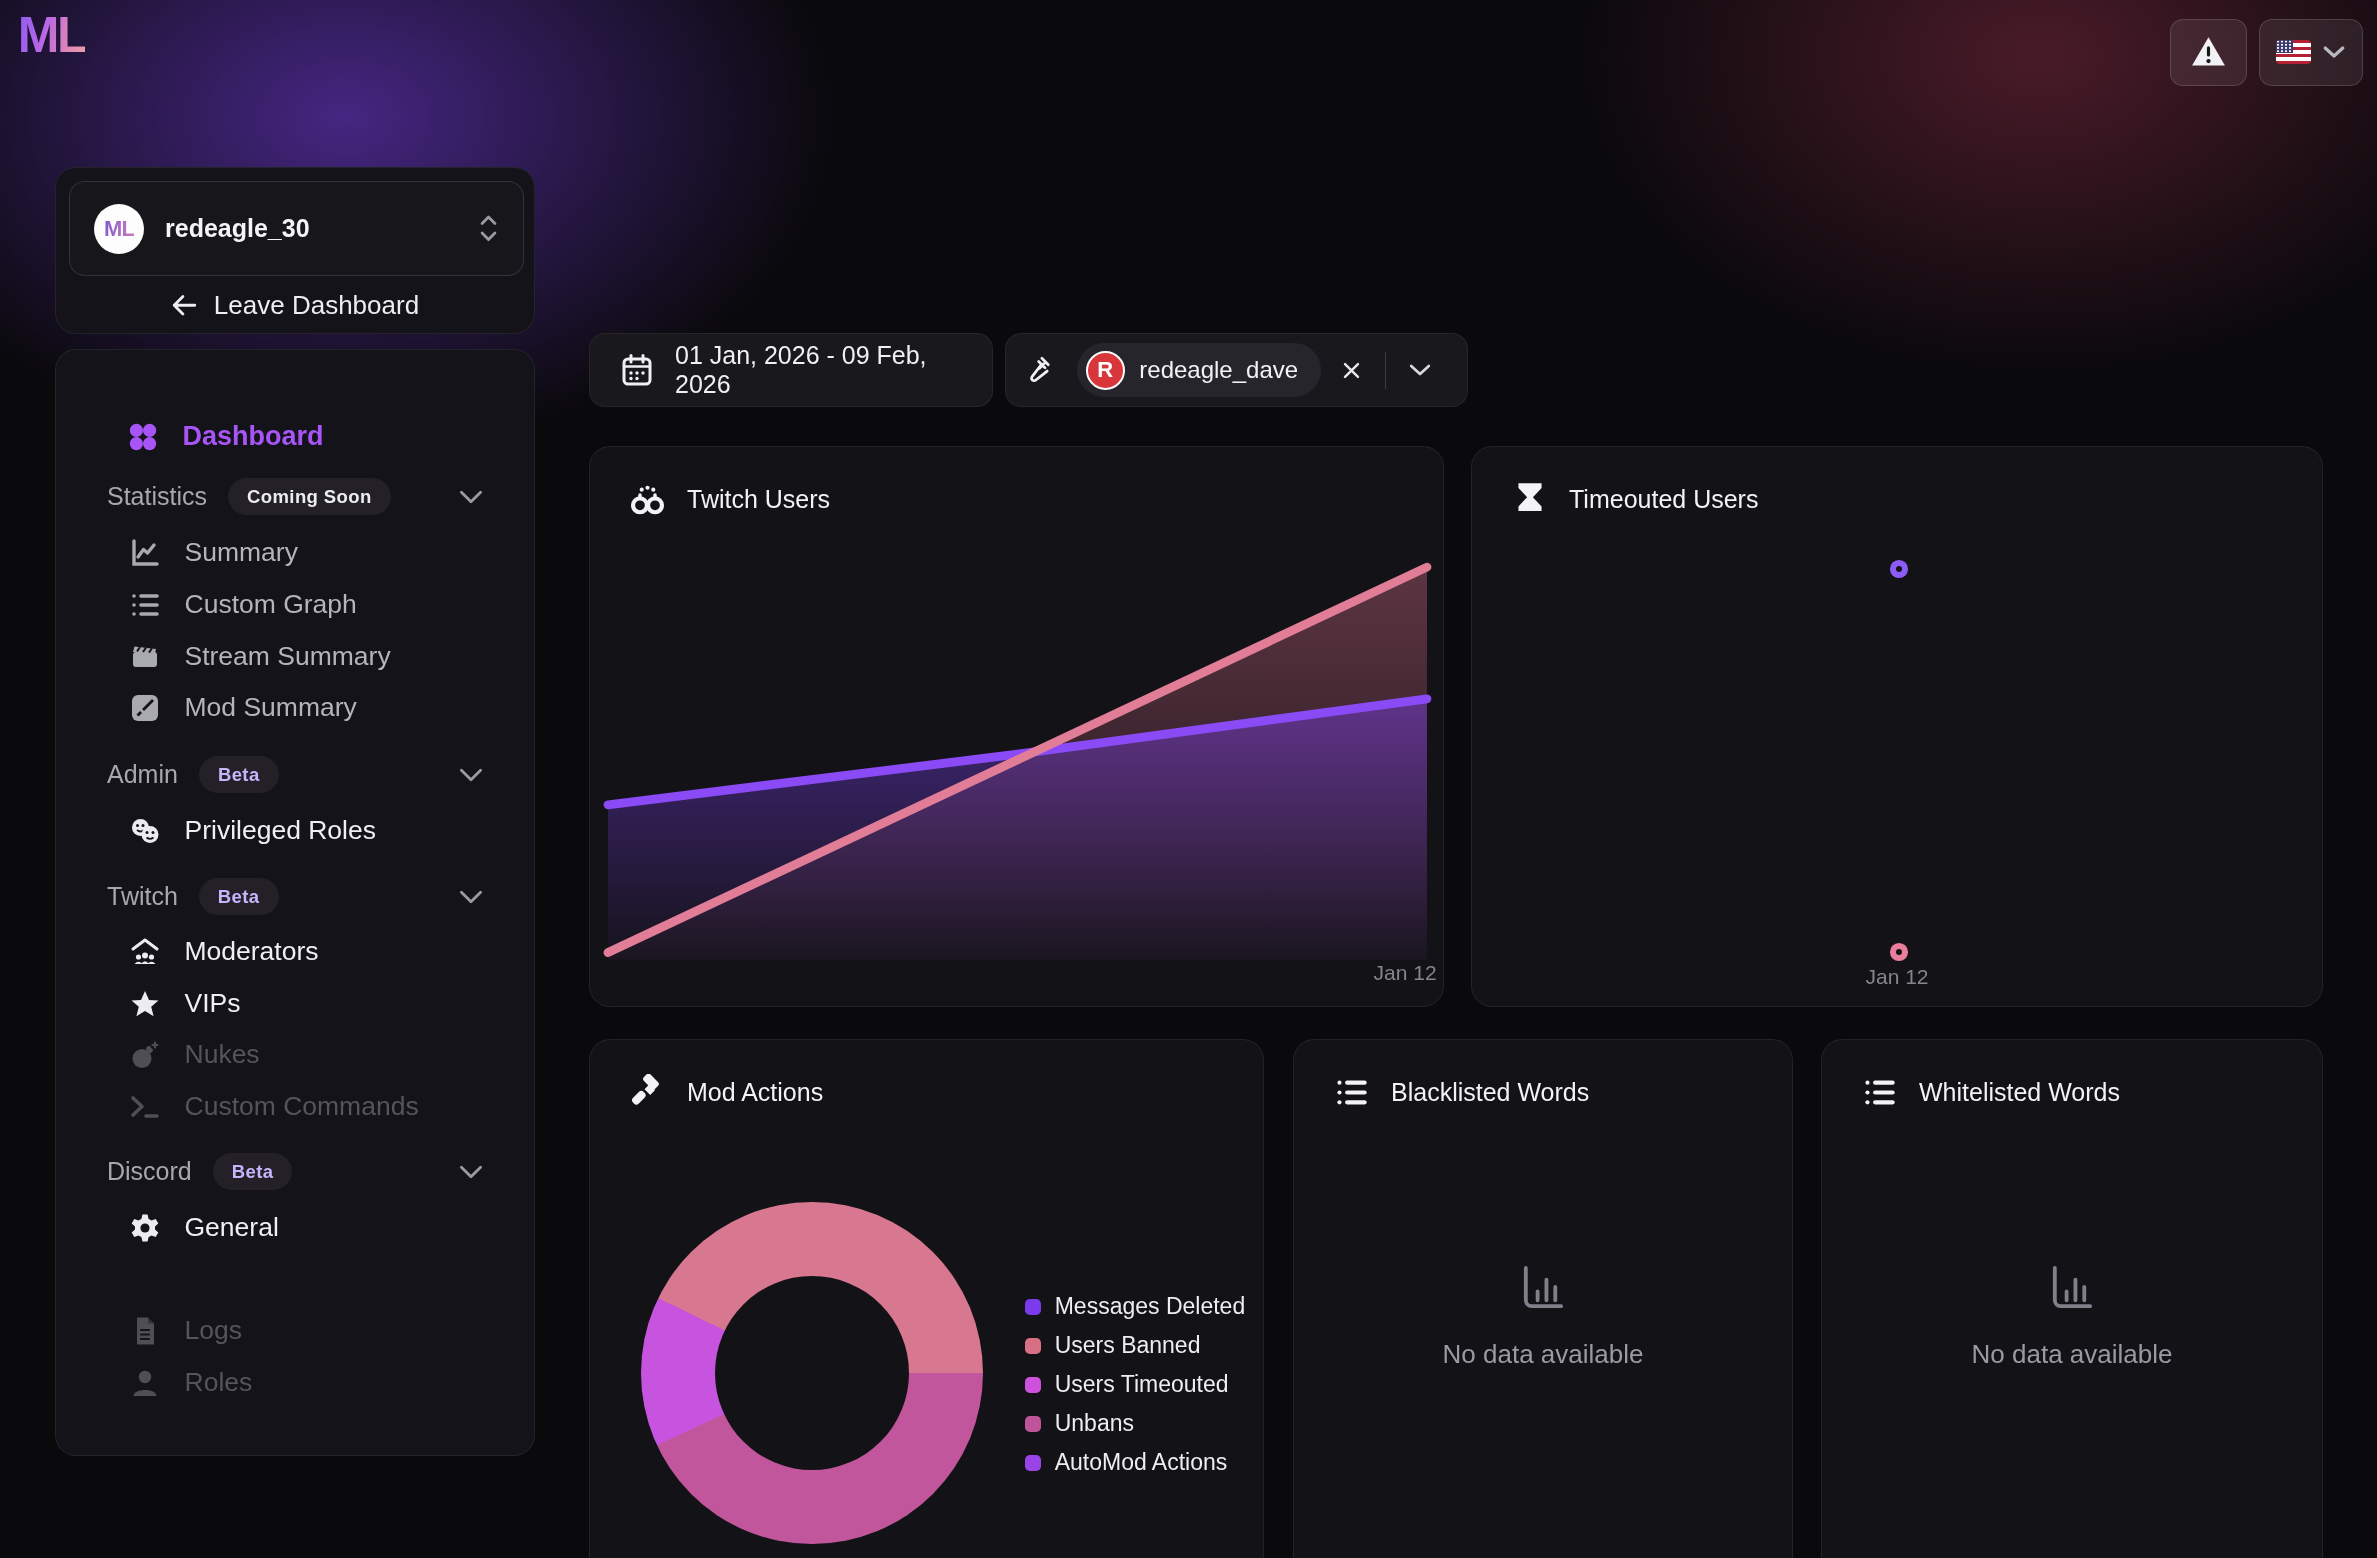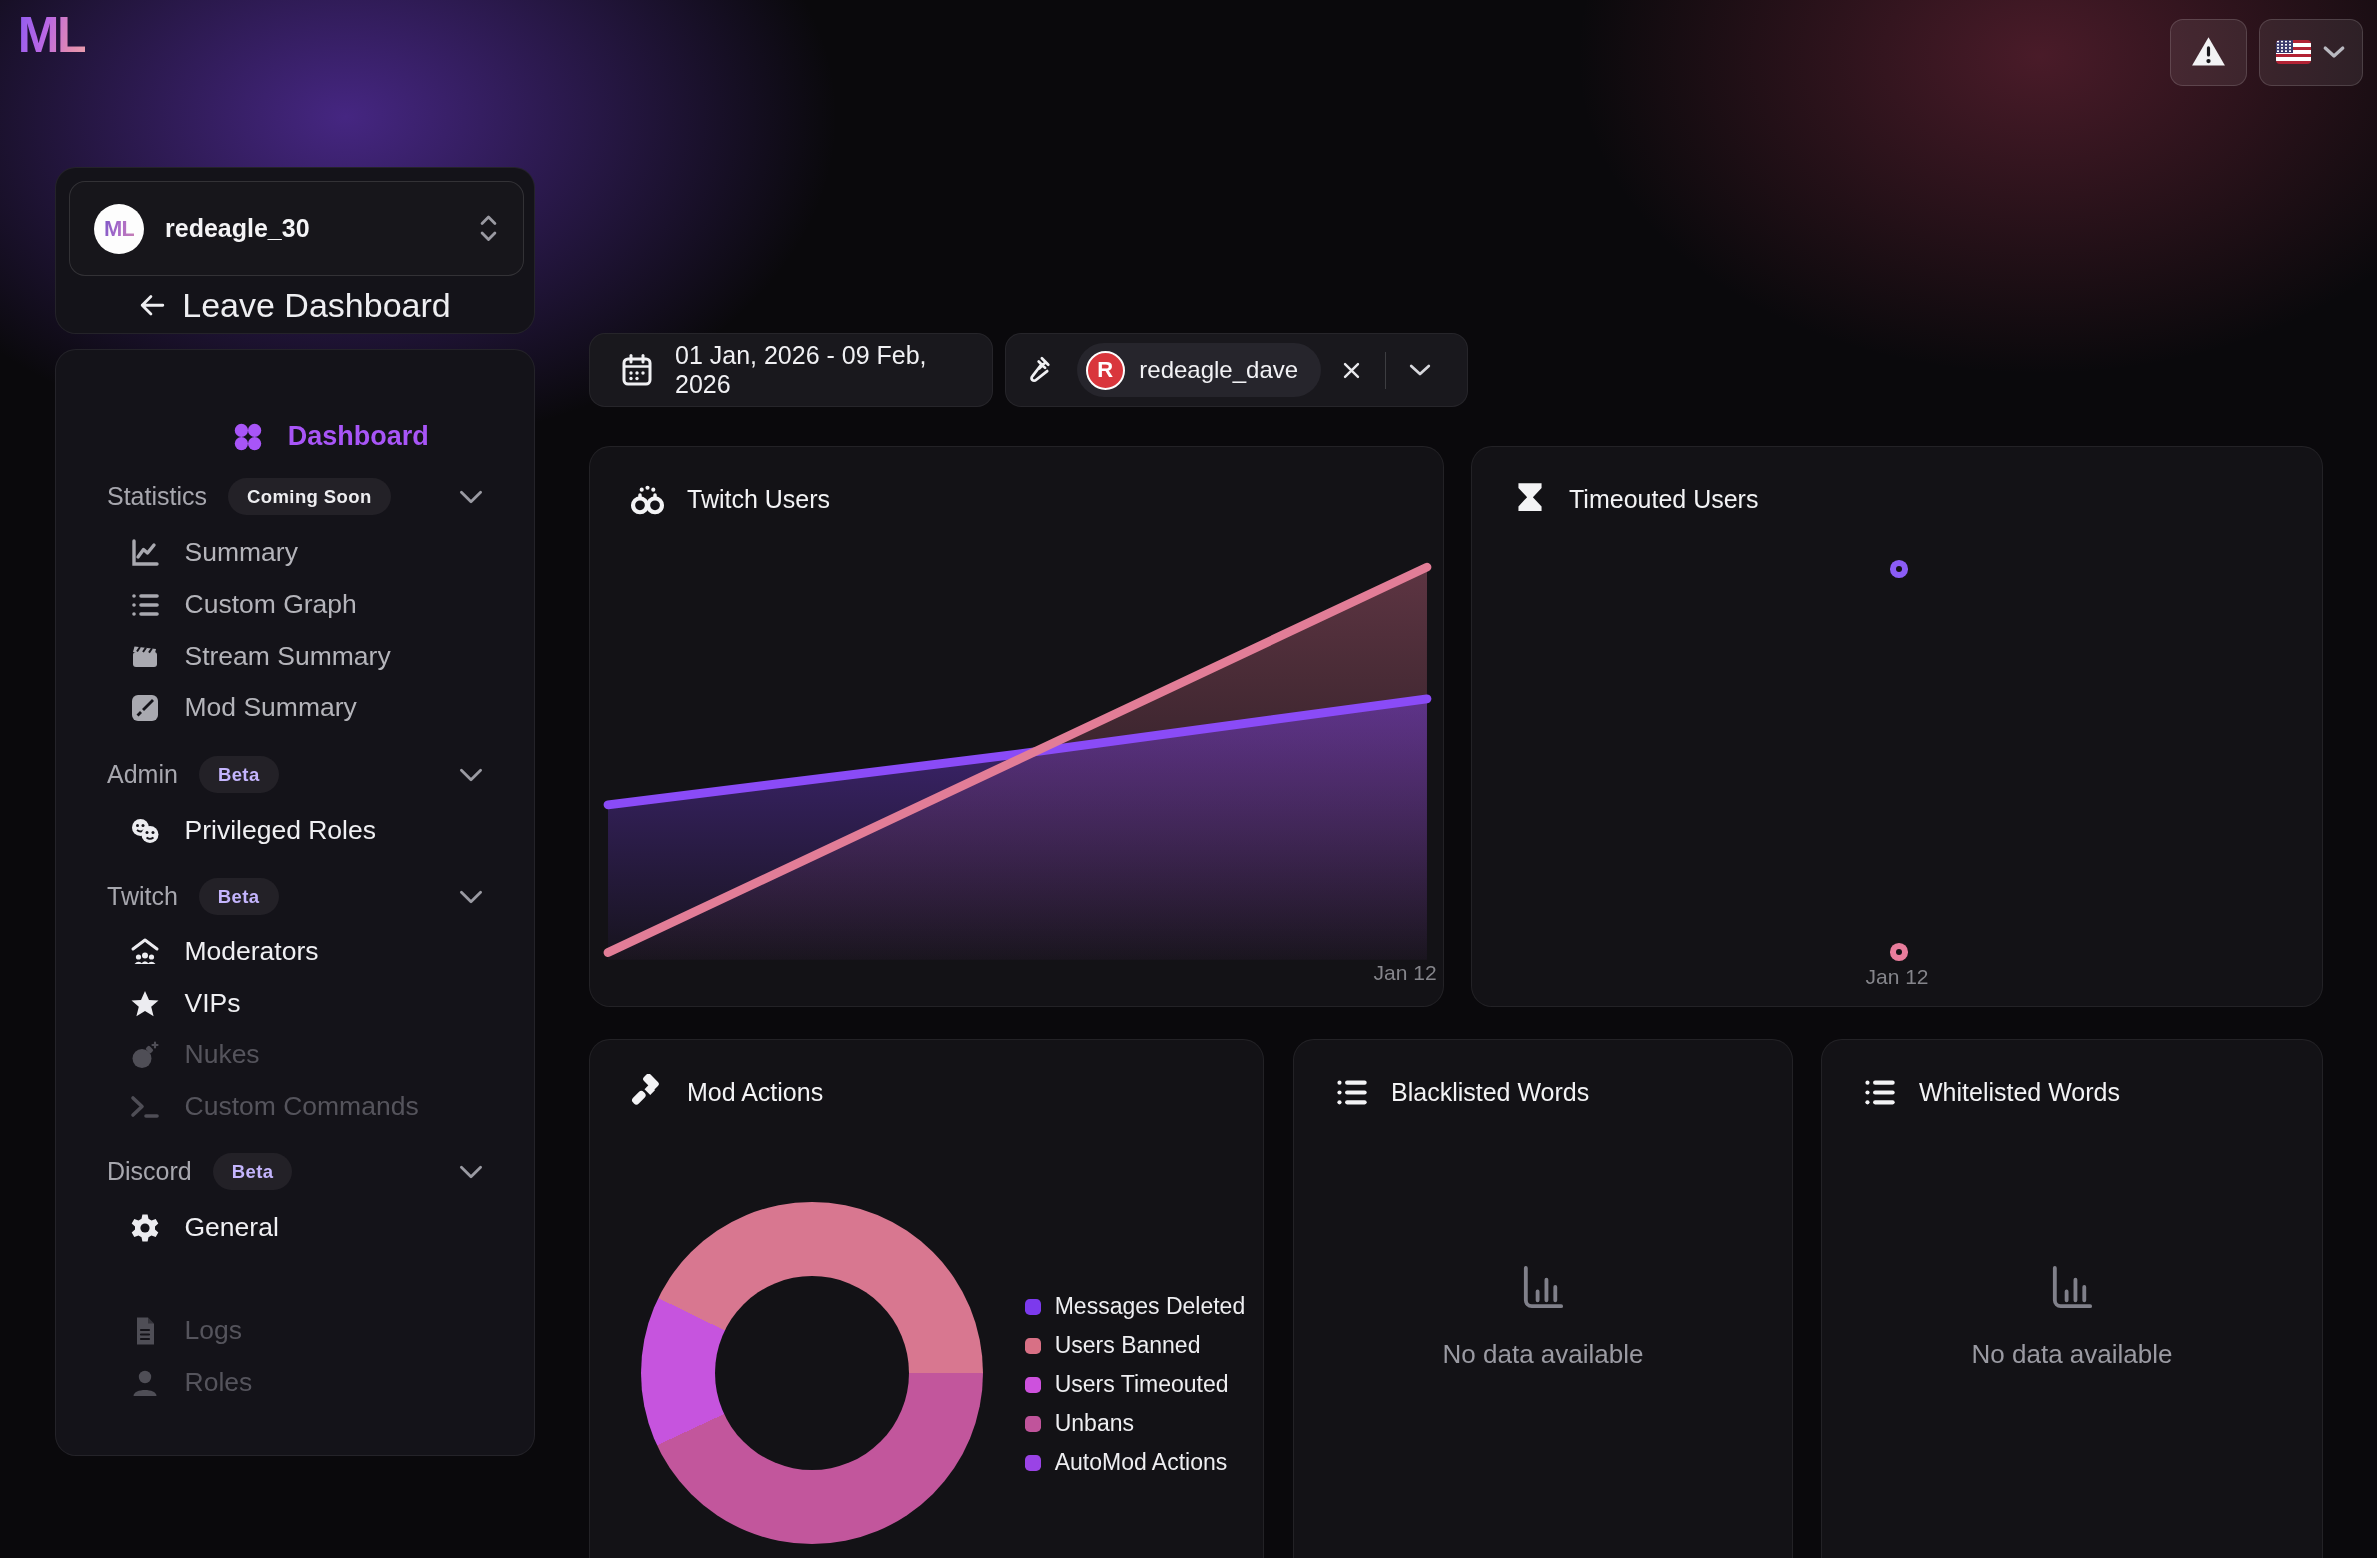--- a/index.html
+++ b/index.html
@@ -41,21 +41,21 @@
     display:flex; align-items:center; padding:0 24px; cursor:pointer; }
   .avatar { width:50px; height:50px; border-radius:50%; background:#fdfdfd;
     display:flex; align-items:center; justify-content:center; flex:none; }
   .avatar .mini-logo { font-size:22px; font-weight:800; letter-spacing:-0.8px;
     background:linear-gradient(105deg,#7d57c6,#a86bc9 50%,#c77fb4);
     -webkit-background-clip:text; background-clip:text; color:transparent; }
   .selector .name { margin-left:21px; font-size:25px; font-weight:700; color:#f4f4f6; }
   .selector .updown { margin-left:auto; color:#9a9aa2; }
   .leave-row { position:absolute; left:0; top:114px; width:100%; height:47px;
     display:flex; align-items:center; justify-content:center; gap:16px;
-    font-size:34px; color:#eeeef1; cursor:pointer; }
+    font-size:26px; color:#eeeef1; cursor:pointer; }
 
   .nav-card { left:55px; top:349px; width:480px; height:1107px; background:#141319; }
   .nav-row { position:absolute; left:0; width:100%; height:47px; display:flex; align-items:center; cursor:pointer; }
   .nav-row .ic { width:35px; height:35px; margin-left:71px; display:flex; align-items:center; justify-content:center; flex:none; }
   .nav-row .lbl { margin-left:22.5px; font-size:26.5px; }
   .nav-row.state-enabled .lbl { color:#f0f0f3; }
   .nav-row.state-muted .lbl { color:#b4b4ba; }
   .nav-row.state-disabled .lbl { color:#55545c; }
   .nav-row.state-enabled .ic { color:#ececf0; }
   .nav-row.state-muted .ic { color:#a9a9b0; }
@@ -166,21 +166,21 @@
       <svg width="27" height="22.5" viewBox="0 0 34 28">
           <path d="M15 3 L4 14 L15 25 M4 14 H30" fill="none" stroke="#eeeef1" stroke-width="3.5" stroke-linecap="round" stroke-linejoin="round"></path>
         </svg>
     </span>
     <span>Leave Dashboard</span>
   </div>
 </div>
 
 <div class="card nav-card">
 
-  <div class="nav-row nav-dashboard" style="top:61px;justify-content:center;">
+  <div class="nav-row nav-dashboard" style="top:61px;">
     <span class="ic">
       <svg width="34" height="34" viewBox="0 0 36 36" fill="#a855f7">
           <circle cx="11" cy="11" r="7"></circle>
           <circle cx="25" cy="11" r="7"></circle>
           <circle cx="11" cy="25" r="7"></circle>
           <circle cx="25" cy="25" r="7"></circle>
         </svg>
     </span>
     <span class="lbl">Dashboard</span>
   </div>

